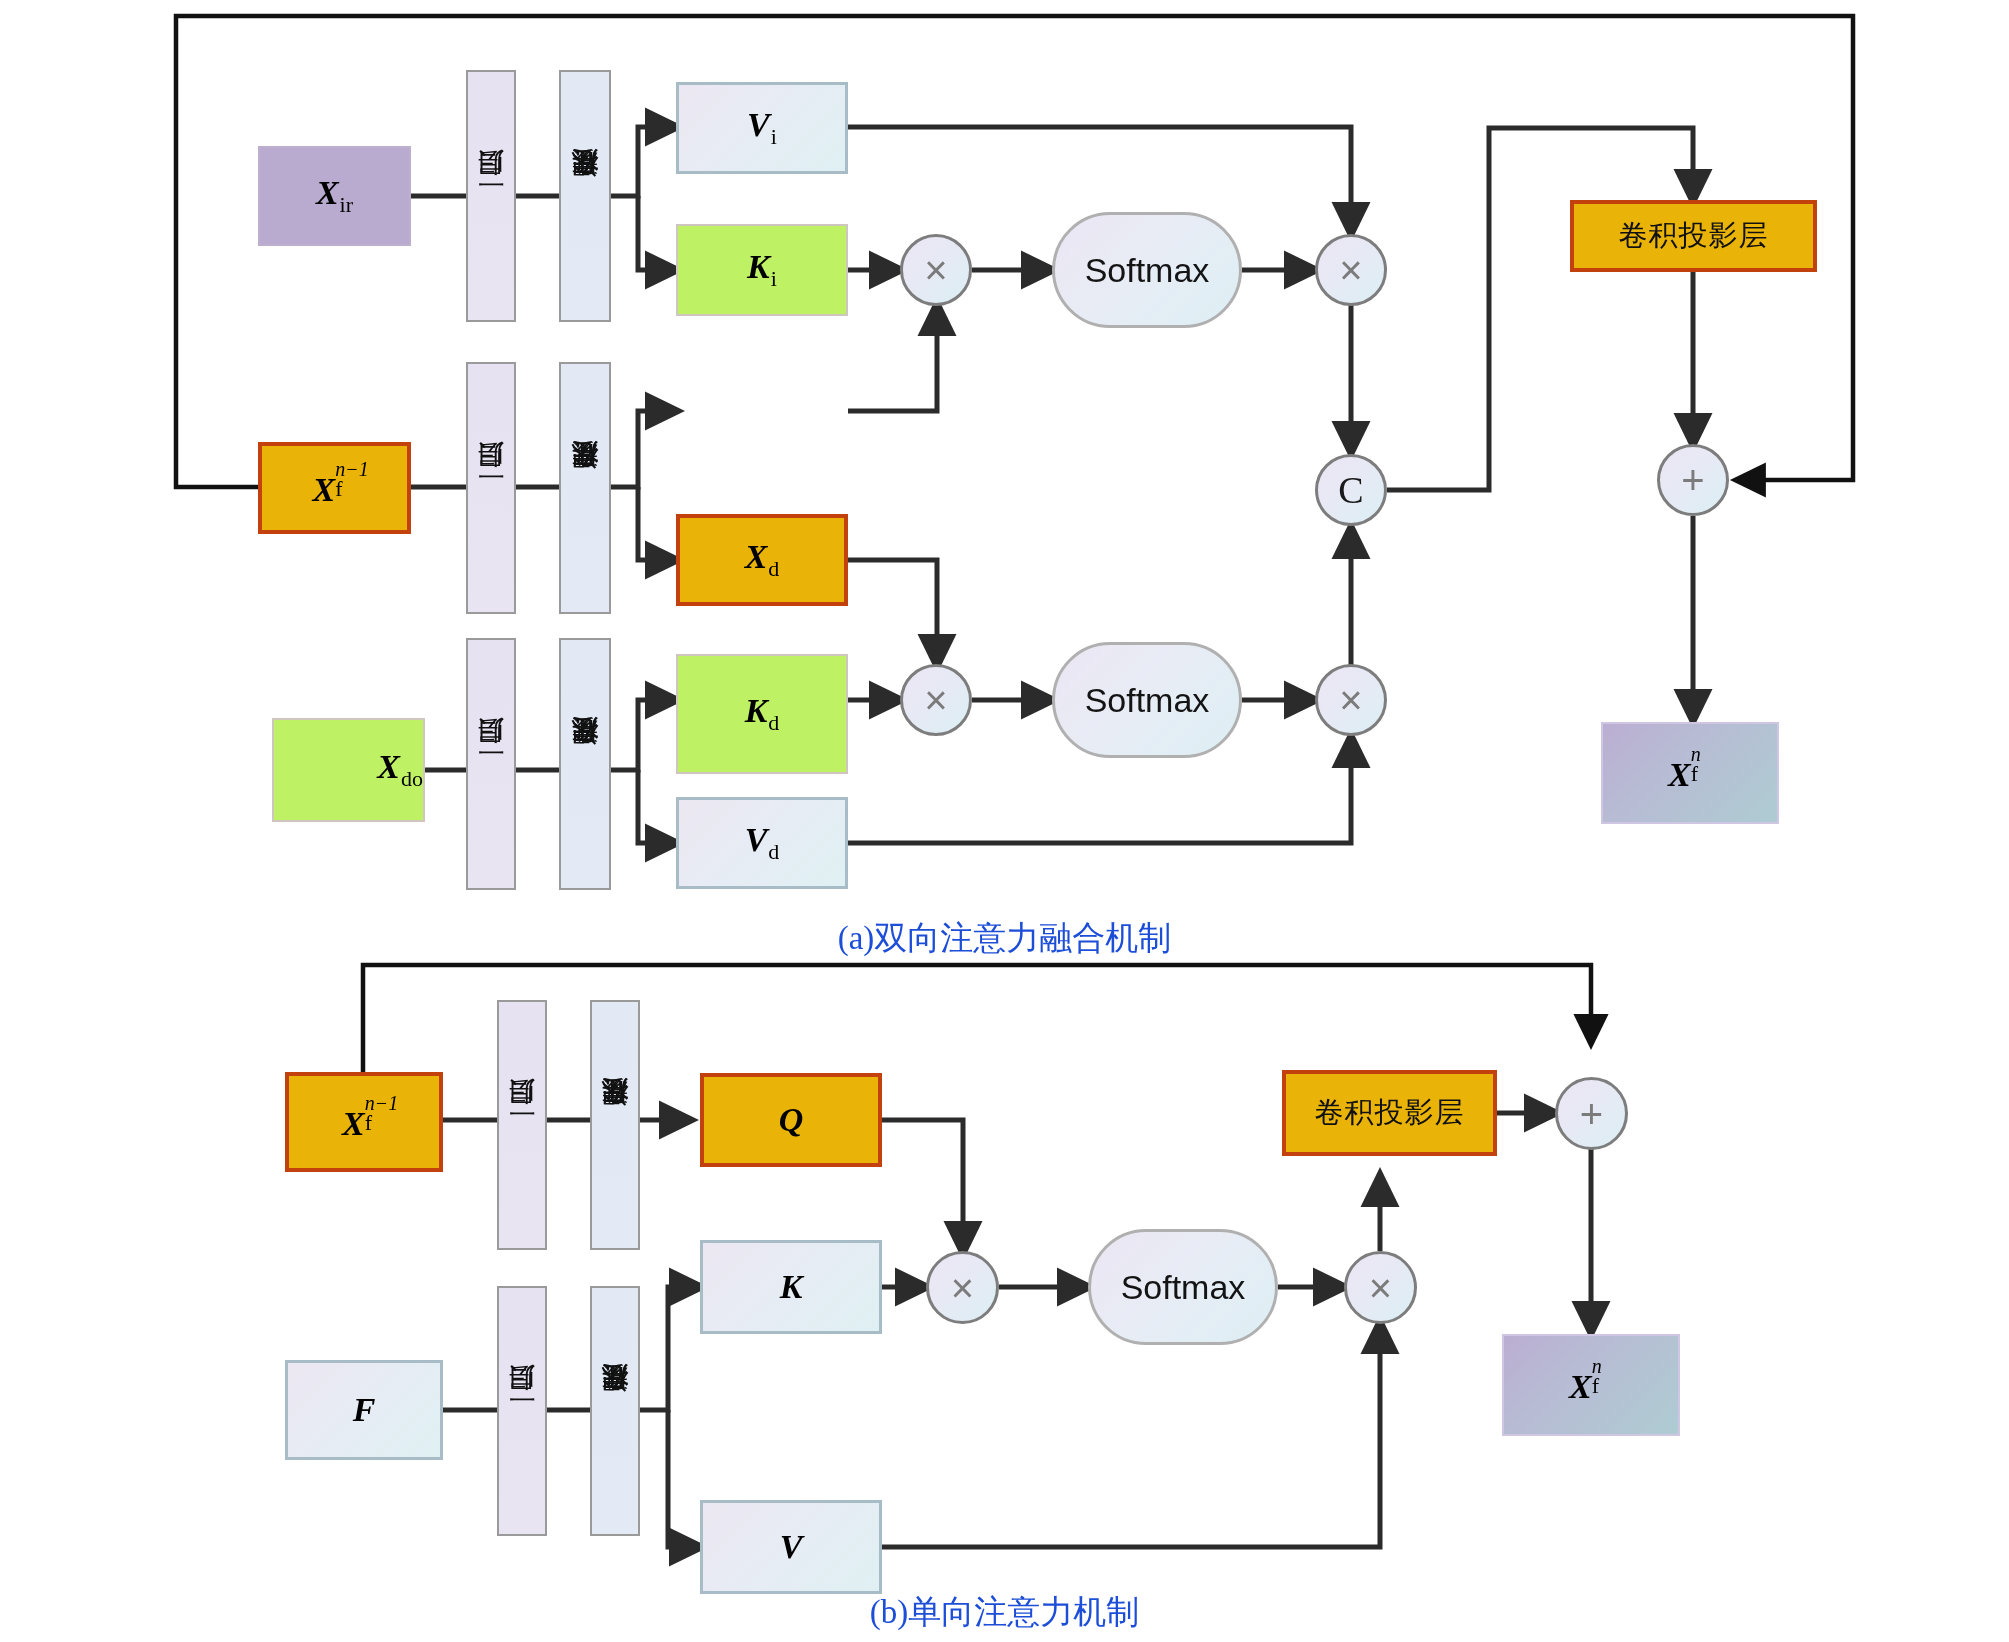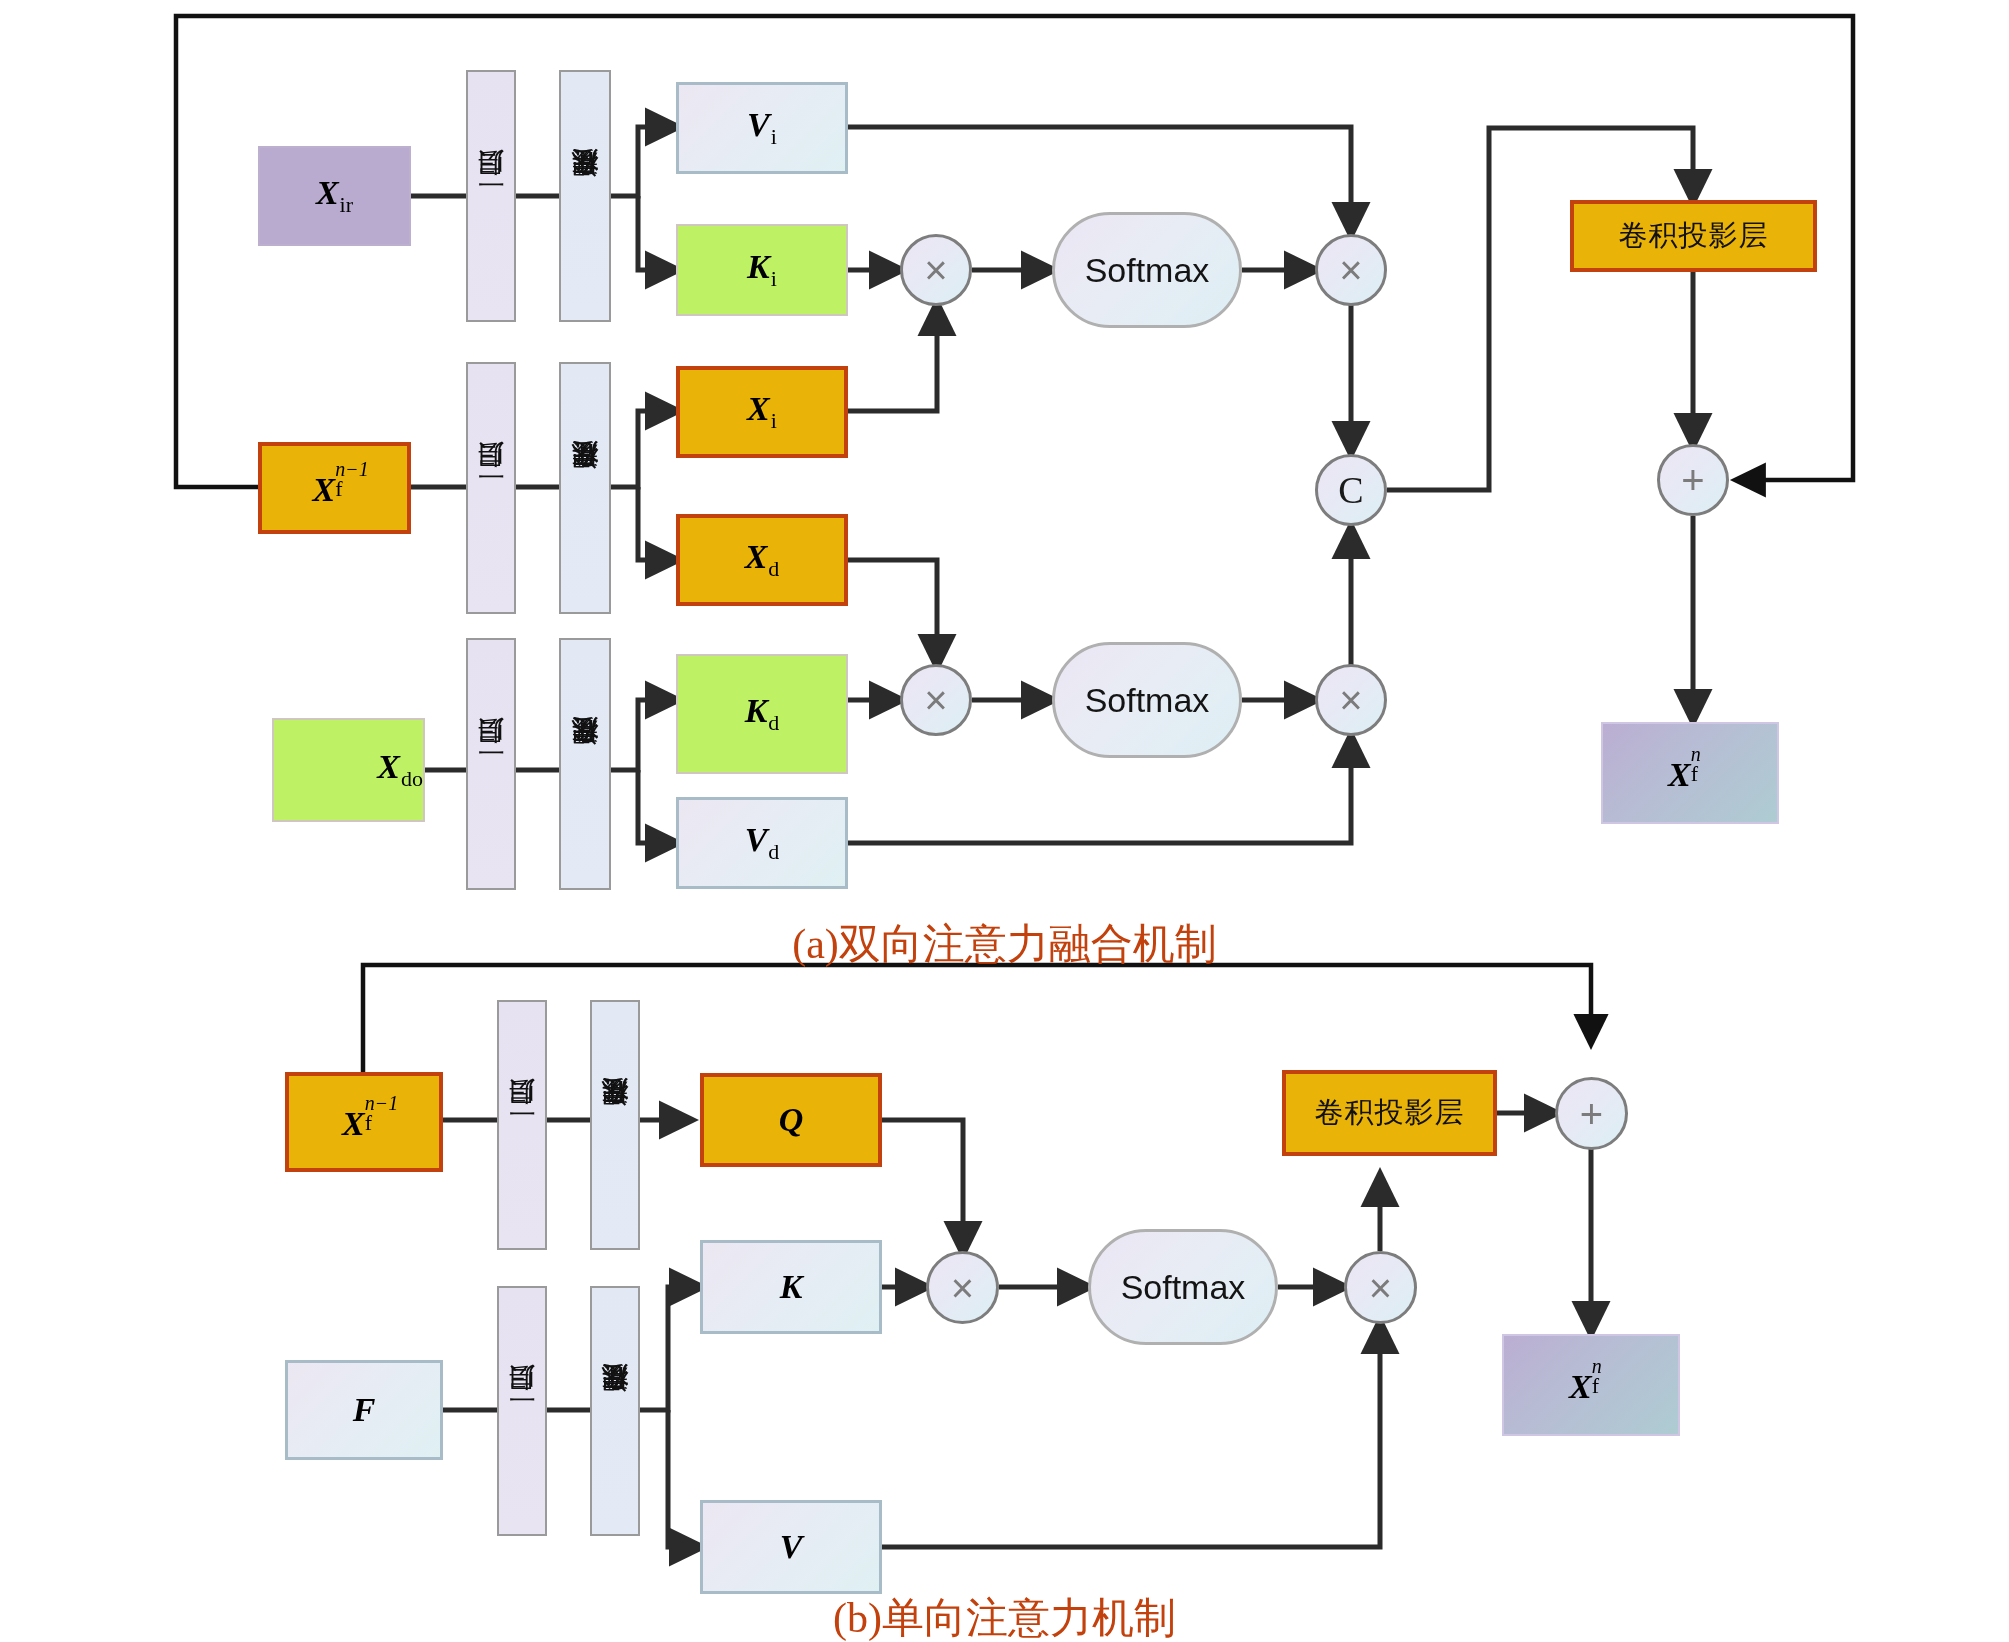--- a/index.html
+++ b/index.html
@@ -39,21 +39,21 @@
   .stad span{font-size:34px;color:#141414;font-family:Liberation Sans, sans-serif;}
 
   .lbl{font-family:"Liberation Serif",serif;color:#000;font-size:34px;font-weight:bold;font-style:italic;}
   .lbl .sub{font-size:22px;font-style:normal;font-weight:normal;vertical-align:-0.33em;margin-left:1px;}
   .lbl .stack{display:inline-block;position:relative;width:0.62em;height:1em;vertical-align:baseline;}
   .lbl .stack .up{position:absolute;left:0;top:-0.44em;font-size:20px;font-style:italic;font-weight:normal;white-space:nowrap;}
   .lbl .stack .dn{position:absolute;left:0;top:0.40em;font-size:22px;font-style:normal;font-weight:normal;}
   .cjk{font-family:"Liberation Serif",serif;font-size:29px;color:#111;letter-spacing:1px;}
 
   .caption{position:absolute;text-align:center;font-family:"Liberation Serif",serif;
-           font-size:42px;color:#c2410c;z-index:4;white-space:nowrap;}
+           font-size:33px;color:#1d4ed8;z-index:4;white-space:nowrap;}
 </style>
 </head>
 <body>
 
 <div id="root">
 
   <svg class="wires" viewBox="0 0 2009 1642">
     <defs>
       <marker id="ah" markerWidth="9" markerHeight="9" refX="6.2" refY="4.5" orient="auto">
         <path d="M0,0.6 L8,4.5 L0,8.4 z" fill="#2b2b2b"></path>
@@ -176,24 +176,20 @@
       <i>X</i><span class="stack"><span class="up">n−1</span><span class="dn">f</span></span></span>
   </div>
 
   <div class="node vstrip norm" style="left:466px;top:362px;width:50px;height:252px;">
     <span class="vtext cjk">归一层</span>
   </div>
   <div class="node vstrip conv" style="left:559px;top:362px;width:52px;height:252px;">
     <span class="vtext cjk">深度卷积层</span>
   </div>
 
-  <div class="node rect" style="left:676px;top:366px;width:172px;height:92px;">
-    <span class="lbl">
-      <i>X</i><span class="sub">i</span></span>
-  </div>
 
   <div class="node rect" style="left:676px;top:514px;width:172px;height:92px;">
     <span class="lbl">
       <i>X</i><span class="sub">d</span></span>
   </div>
 
   <div class="node rect-teal" style="left:272px;top:718px;width:153px;height:104px;justify-content:flex-end;">
     <span class="lbl">
       <i>X</i><span class="sub">do</span></span>
   </div>

